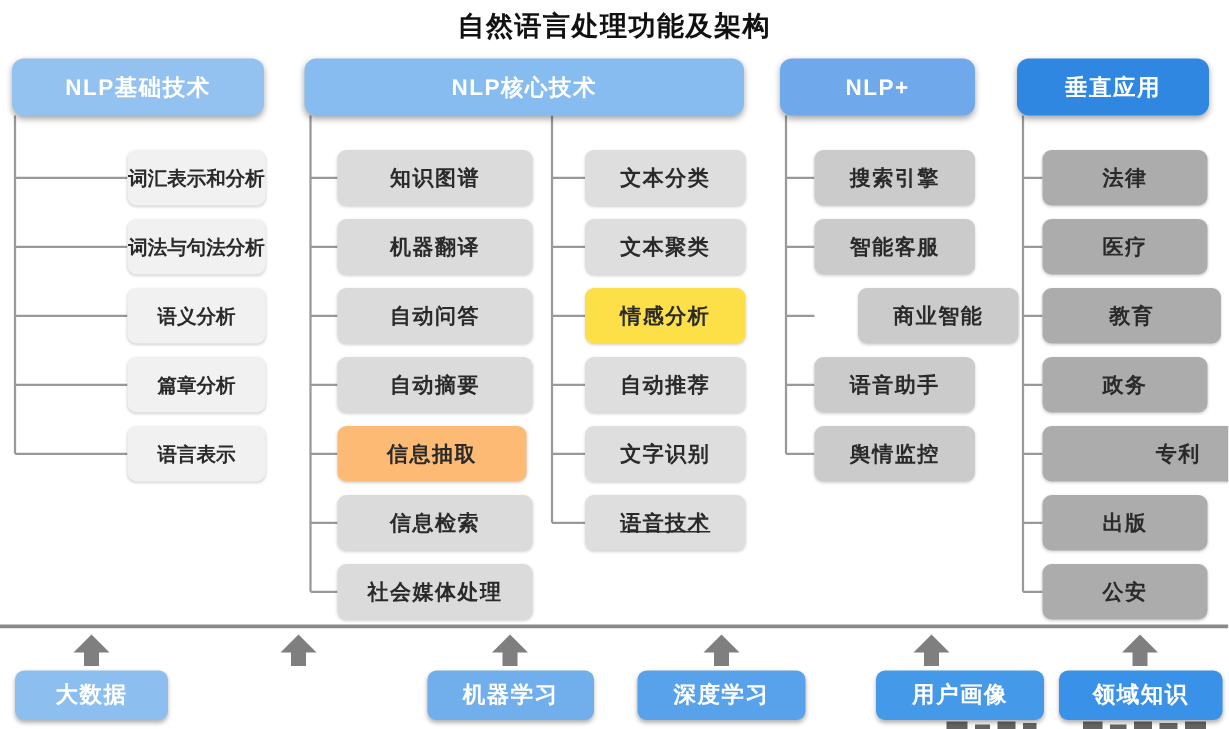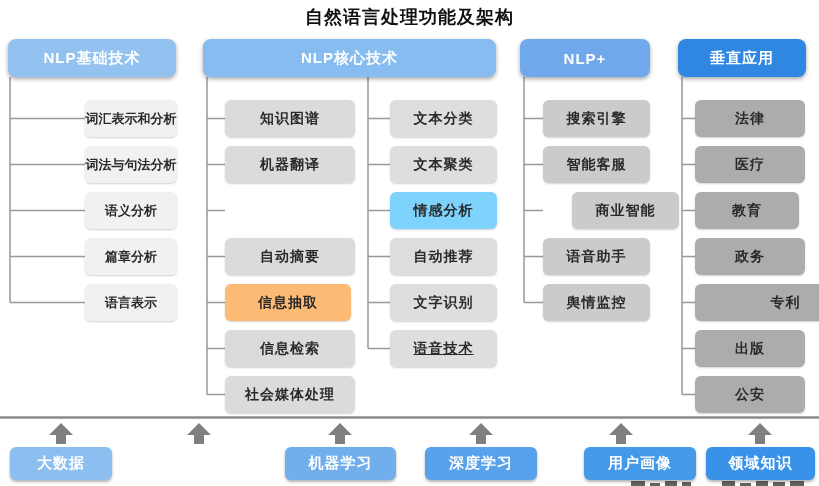--- a/index.html
+++ b/index.html
@@ -81,41 +81,42 @@
   <div class="hdr" style="left: 678px; width: 128px; background-color: rgb(47, 135, 226);">垂直应用</div>
 
   <div class="box small" style="left: 85px; top: 100px; width: 92px; background-color: rgb(241, 241, 241);">词汇表示和分析</div>
   <div class="box small" style="left: 85px; top: 146px; width: 92px; background-color: rgb(241, 241, 241);">词法与句法分析</div>
   <div class="box small" style="left: 85px; top: 192px; width: 92px; background-color: rgb(241, 241, 241);">语义分析</div>
   <div class="box small" style="left: 85px; top: 238px; width: 92px; background-color: rgb(241, 241, 241);">篇章分析</div>
   <div class="box small" style="left: 85px; top: 284px; width: 92px; background-color: rgb(241, 241, 241);">语言表示</div>
 
   <div class="box" style="left: 225px; top: 100px; width: 130px; background-color: rgb(219, 219, 219);">知识图谱</div>
   <div class="box" style="left: 225px; top: 146px; width: 130px; background-color: rgb(219, 219, 219);">机器翻译</div>
+  <div class="box" style="left: 225px; top: 192px; width: 130px; background-color: rgb(219, 219, 219);">自动问答</div>
   <div class="box" style="left: 225px; top: 238px; width: 130px; background-color: rgb(219, 219, 219);">自动摘要</div>
   <div class="box" style="left: 225px; top: 284px; width: 126px; background-color: #fdba74;">信息抽取</div>
   <div class="box" style="left: 225px; top: 330px; width: 130px; background-color: rgb(219, 219, 219);">信息检索</div>
   <div class="box" style="left: 225px; top: 376px; width: 130px; background-color: rgb(219, 219, 219);">社会媒体处理</div>
 
   <div class="box" style="left: 390px; top: 100px; width: 107px; background-color: rgb(222, 222, 222);">文本分类</div>
   <div class="box" style="left: 390px; top: 146px; width: 107px; background-color: rgb(222, 222, 222);">文本聚类</div>
-  <div class="box" style="left: 390px; top: 192px; width: 107px; background-color: #7dd3fc;">情感分析</div>
+  <div class="box" style="left: 390px; top: 192px; width: 107px; background-color: #fde047;">情感分析</div>
   <div class="box" style="left: 390px; top: 238px; width: 107px; background-color: rgb(222, 222, 222);">自动推荐</div>
   <div class="box" style="left: 390px; top: 284px; width: 107px; background-color: rgb(222, 222, 222);">文字识别</div>
   <div class="box" style="left: 390px; top: 330px; width: 107px; background-color: rgb(222, 222, 222); text-decoration: underline;">语音技术</div>
 
   <div class="box" style="left: 543px; top: 100px; width: 107px; background-color: rgb(203, 203, 203);">搜索引擎</div>
   <div class="box" style="left: 543px; top: 146px; width: 107px; background-color: rgb(203, 203, 203);">智能客服</div>
   <div class="box" style="left: 572px; top: 192px; width: 107px; background-color: rgb(203, 203, 203);">商业智能</div>
   <div class="box" style="left: 543px; top: 238px; width: 107px; background-color: rgb(203, 203, 203);">语音助手</div>
   <div class="box" style="left: 543px; top: 284px; width: 107px; background-color: rgb(203, 203, 203);">舆情监控</div>
 
   <div class="box" style="left: 695px; top: 100px; width: 110px; background-color: rgb(172, 172, 172);">法律</div>
   <div class="box" style="left: 695px; top: 146px; width: 110px; background-color: rgb(172, 172, 172);">医疗</div>
-  <div class="box" style="left: 695px; top: 192px; width: 104px; background-color: rgb(172, 172, 172);">教育</div>
+  <div class="box" style="left: 695px; top: 192px; width: 119px; background-color: rgb(172, 172, 172);">教育</div>
   <div class="box" style="left: 695px; top: 238px; width: 110px; background-color: rgb(172, 172, 172);">政务</div>
   <div class="box" style="left: 695px; top: 284px; width: 109px; background-color: rgb(172, 172, 172); padding-left: 36px;">专利</div>
   <div class="box" style="left: 695px; top: 330px; width: 110px; background-color: rgb(172, 172, 172);">出版</div>
   <div class="box" style="left: 695px; top: 376px; width: 110px; background-color: rgb(172, 172, 172);">公安</div>
 
   <div class="btm" style="left: 10px; width: 102px; background-color: rgb(140, 190, 240);">大数据</div>
   <div class="btm" style="left: 285px; width: 111px; background-color: rgb(113, 174, 236);">机器学习</div>
   <div class="btm" style="left: 425px; width: 112px; background-color: rgb(87, 162, 234);">深度学习</div>
   <div class="btm" style="left: 584px; width: 112px; background-color: rgb(69, 153, 233);">用户画像</div>
   <div class="btm" style="left: 706px; width: 109px; background-color: rgb(58, 146, 232);">领域知识</div>

